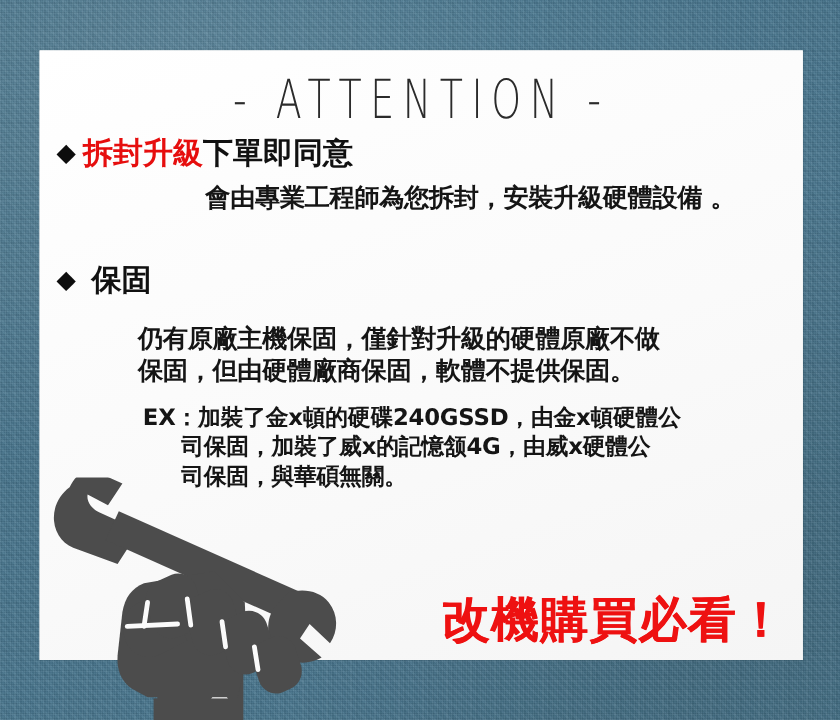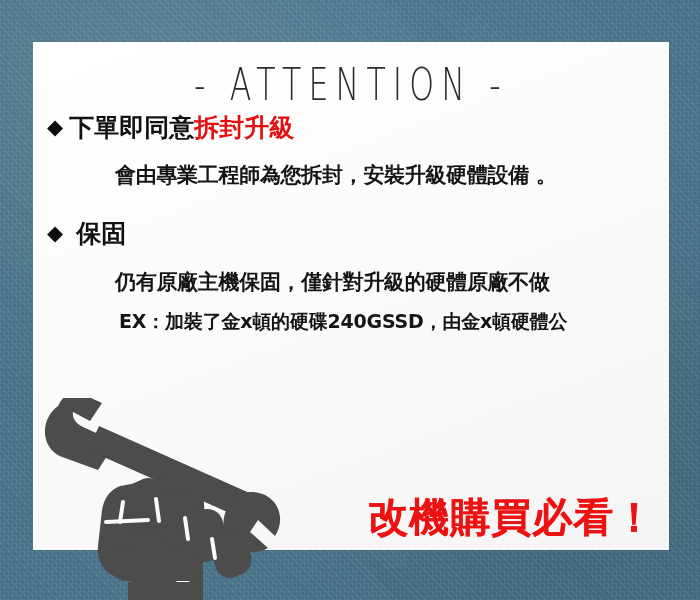--- a/index.html
+++ b/index.html
@@ -187,36 +187,39 @@
   </div>
 
   <div id="card">
 
     <div id="title">- ATTENTION -</div>
 
     <div class="section" style="top:72px;">
       <div class="bullet-line">
         <span class="diamond">◆</span>
         <span class="gap-sm"></span>
+        <span class="bullet-text hl-red">拆封升級</span>
         <span class="bullet-text">下單即同意</span>
-        <span class="bullet-text hl-red">拆封升級</span>
       </div>
-      <div class="body-line" style="margin-top:20px;">會由專業工程師為您拆封，安裝升級硬體設備 。</div>
+      <div class="body-line" style="margin-top:10px;text-align:center;">會由專業工程師為您拆封，安裝升級硬體設備 。</div>
     </div>
 
     <div class="section" style="top:178px;">
       <div class="bullet-line">
         <span class="diamond">◆</span>
         <span class="gap-md"></span>
         <span class="bullet-text">保固</span>
         <span class="gap-lg"></span>
       </div>
       <div class="body-line" style="margin-top:21px;">仍有原廠主機保固，僅針對升級的硬體原廠不做</div>
+      <div class="body-line">保固，但由硬體廠商保固，軟體不提供保固。</div>
 
       <div class="ex-block" style="margin-top:13px;">EX：加裝了金x頓的硬碟240GSSD，由金x頓硬體公</div>
+      <div class="ex-block ex-indent">司保固，加裝了威x的記憶颔4G，由威x硬體公</div>
+      <div class="ex-block ex-indent">司保固，與華碩無關。</div>
     </div>
 
     <div id="callout">改機購買必看！</div>
 
   </div>
 
   <div id="illustration">
     <svg width="270" height="202" viewBox="0 0 270 202" xmlns="http://www.w3.org/2000/svg">
       <g fill="#4c4c4c">
 

